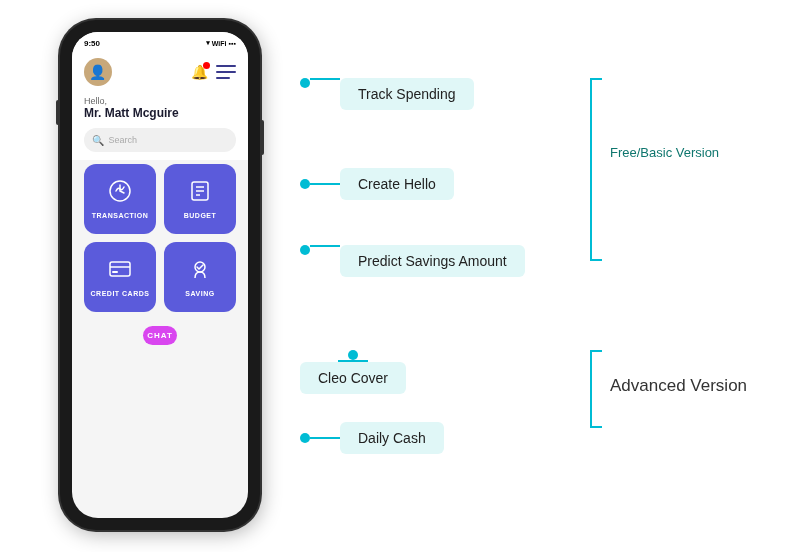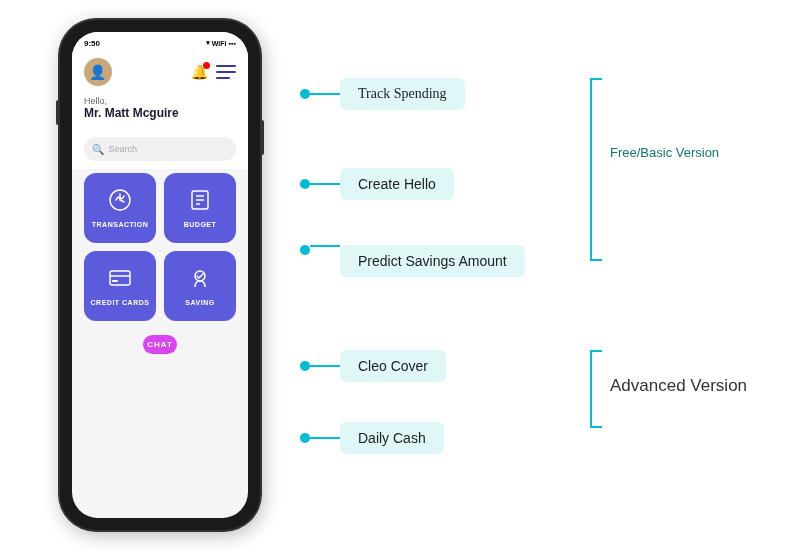--- a/index.html
+++ b/index.html
@@ -128,21 +128,21 @@
     .menu-line {
       height: 2px;
       background: #3a3a8c;
       border-radius: 1px;
     }
     .menu-line:last-child { width: 70%; }
 
     
     .greeting {
       background: #fff;
-      padding: 4px 12px 17px;
+      padding: 4px 12px 8px;
     }
     .greeting-hello {
       font-size: 9px;
       color: #666;
     }
     .greeting-name {
       font-size: 12px;
       font-weight: 700;
       color: #1a1a2e;
     }
@@ -330,39 +330,39 @@
       <div class="chat-area">
         <div class="chat-btn">CHAT</div>
       </div>
 
     </div>
   </div>
 </div>
 
 <div class="features-area">
 
-  <div style="position:absolute; top:48px; left:0; display:flex; align-items:center;font-family:Liberation Serif, serif;">
+  <div style="position:absolute; top:48px; left:0; display:flex; align-items:flex-start;">
     <div class="dot"></div>
     <div class="h-line" style="width:30px;"></div>
     <div class="feature-label">Track Spending</div>
   </div>
 
   <div style="position:absolute; top:138px; left:0; display:flex; align-items:center;">
     <div class="dot"></div>
     <div class="h-line" style="width:30px;"></div>
     <div class="feature-label">Create Hello</div>
   </div>
 
   <div style="position:absolute; top:215px; left:0; display:flex; align-items:flex-start;">
     <div class="dot"></div>
     <div class="h-line" style="width:30px;"></div>
     <div class="feature-label">Predict Savings Amount</div>
   </div>
 
-  <div style="position:absolute; top:320px; left:0; display:flex; align-items:center;">
+  <div style="position:absolute; top:320px; left:0; display:flex; align-items:center;flex-direction:column;">
     <div class="dot"></div>
     <div class="h-line" style="width:30px;"></div>
     <div class="feature-label">Cleo Cover</div>
   </div>
 
   <div style="position:absolute; top:392px; left:0; display:flex; align-items:center;">
     <div class="dot"></div>
     <div class="h-line" style="width:30px;"></div>
     <div class="feature-label">Daily Cash</div>
   </div>

